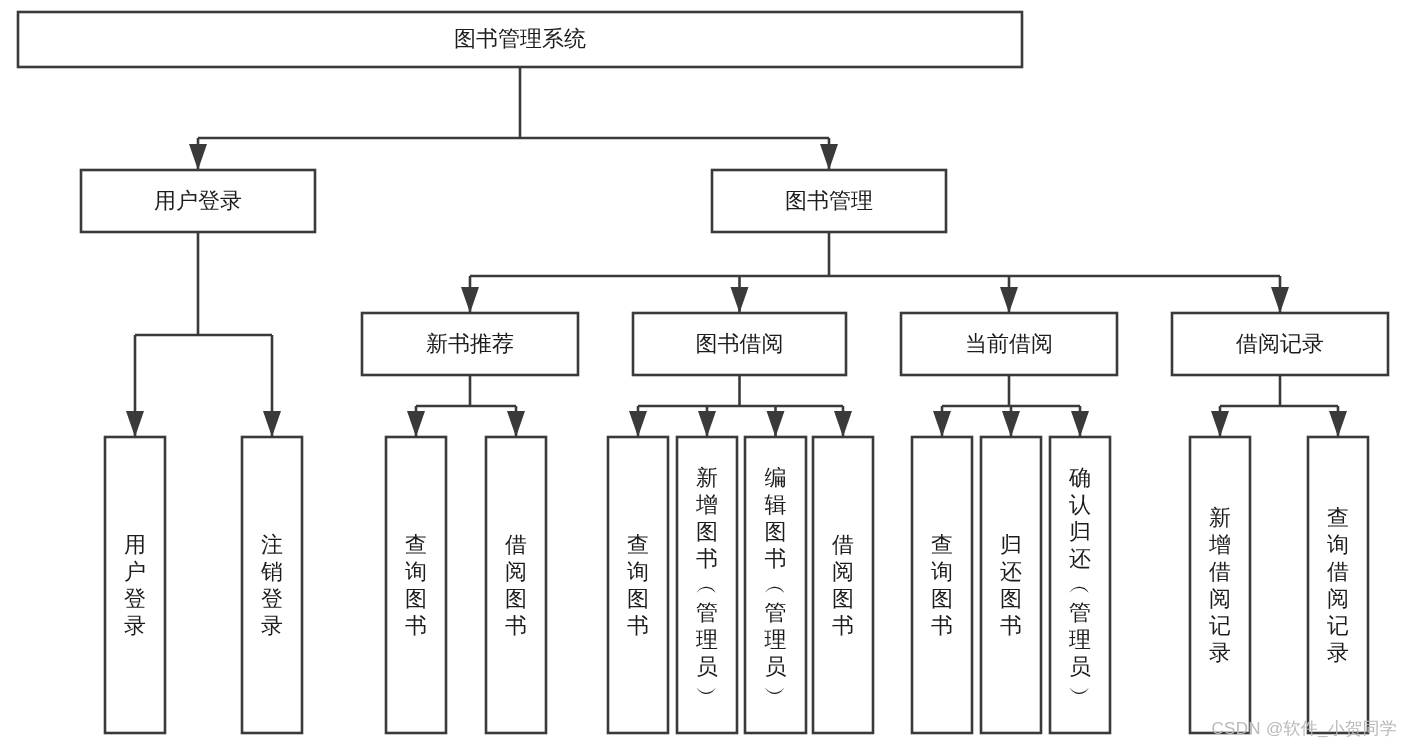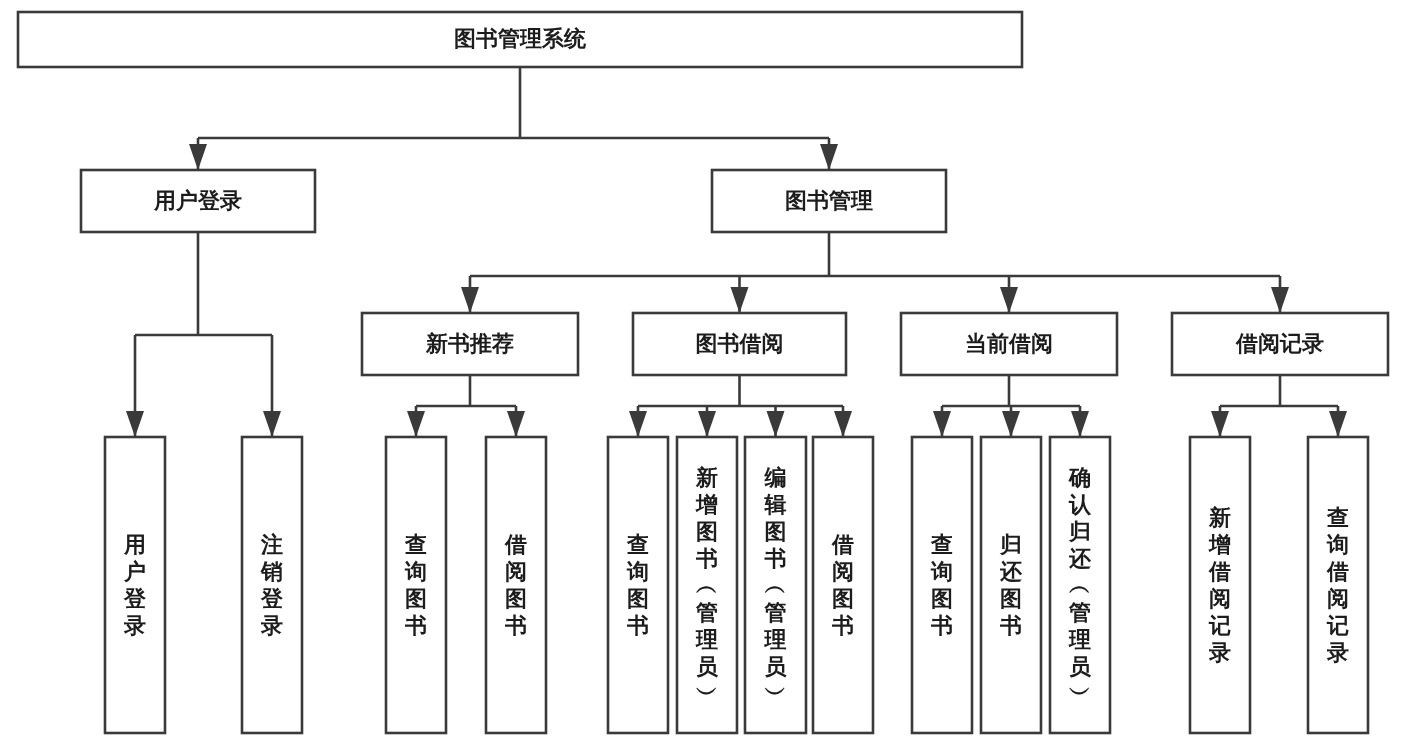--- a/index.html
+++ b/index.html
@@ -11,21 +11,20 @@
     width: 1405px;
     height: 747px;
     font-family: "Liberation Sans", "DejaVu Sans", sans-serif;
     overflow: hidden;
     position: relative;
   }
   #diagram-root {
     position: relative;
     width: 1405px;
     height: 747px;
-    font-weight: bold;
   }
   svg#tree-svg {
     position: absolute;
     left: 0;
     top: 0;
     width: 1405px;
     height: 747px;
   }
   .node-box {
     fill: #ffffff;
@@ -202,13 +201,14 @@
         <g>
           <rect x="1190" y="437" width="60" height="296" class="node-box"></rect>
           <text x="1220" class="node-label-v"><tspan x="1220" y="525.06">新</tspan><tspan x="1220" y="552.06">增</tspan><tspan x="1220" y="579.06">借</tspan><tspan x="1220" y="606.06">阅</tspan><tspan x="1220" y="633.06">记</tspan><tspan x="1220" y="660.06">录</tspan></text>
         </g>
         <g>
           <rect x="1308" y="437" width="60" height="296" class="node-box"></rect>
           <text x="1338" class="node-label-v"><tspan x="1338" y="525.06">查</tspan><tspan x="1338" y="552.06">询</tspan><tspan x="1338" y="579.06">借</tspan><tspan x="1338" y="606.06">阅</tspan><tspan x="1338" y="633.06">记</tspan><tspan x="1338" y="660.06">录</tspan></text>
         </g>
       </g>
   </svg>
+  <div class="watermark">CSDN @软件_小贺同学</div>
 </div>
 
 </body></html>

